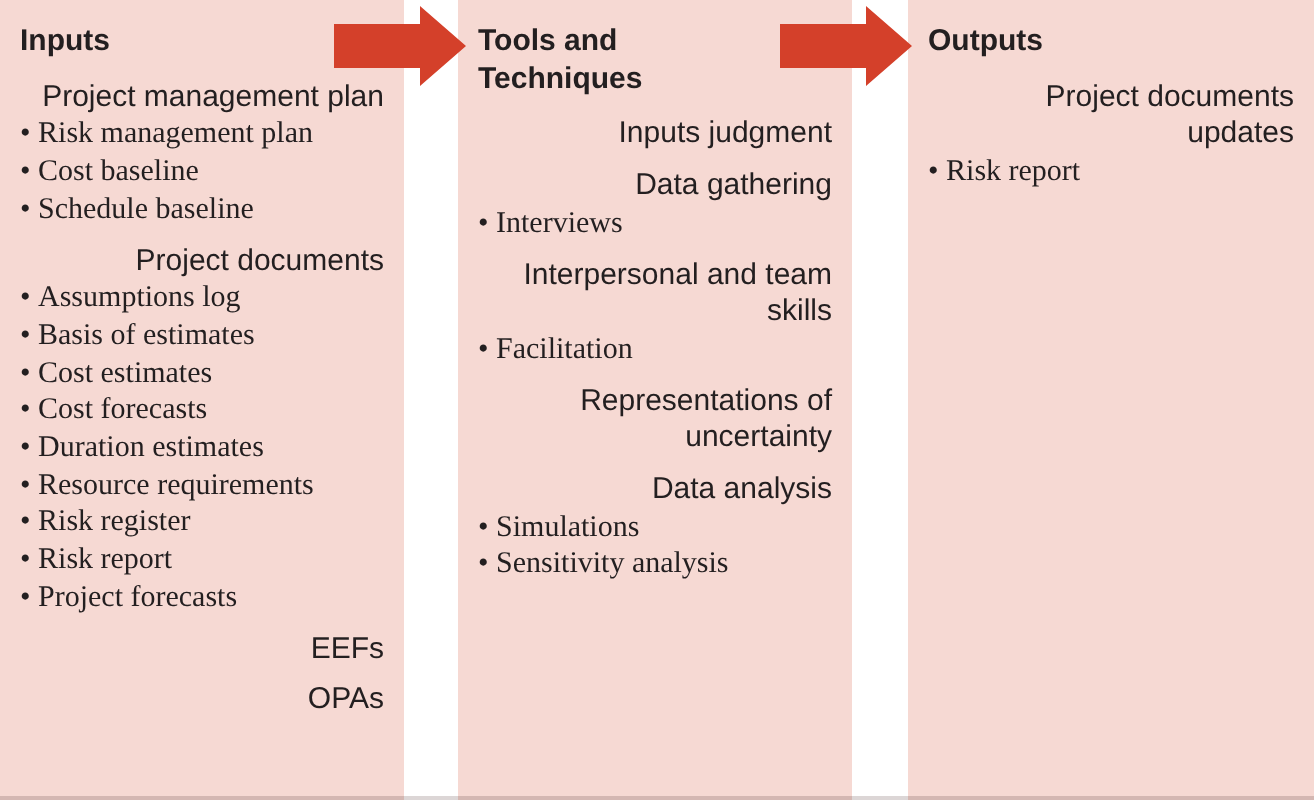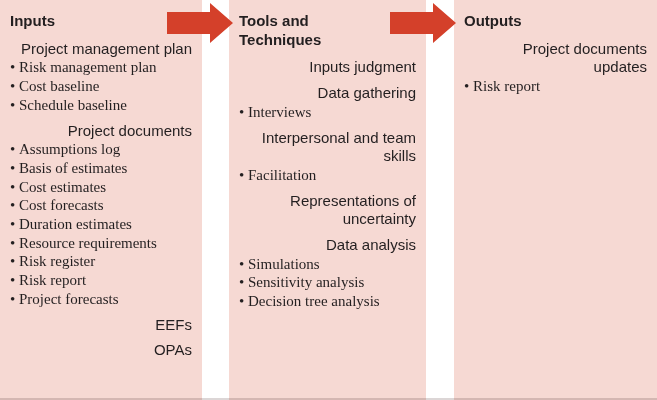--- a/index.html
+++ b/index.html
@@ -130,21 +130,20 @@
     <div class="group">
       <div class="group-label">Representations of
 uncertainty</div>
     </div>
 
     <div class="group">
       <div class="group-label">Data analysis</div>
       <ul class="items">
         <li>Simulations</li>
         <li>Sensitivity analysis</li>
-        <li>Decision tree analysis</li>
       </ul>
     </div>
   </section>
 
   <section class="panel" id="panel-outputs">
     <h2>Outputs</h2>
 
     <div class="group">
       <div class="group-label">Project documents
 updates</div>

